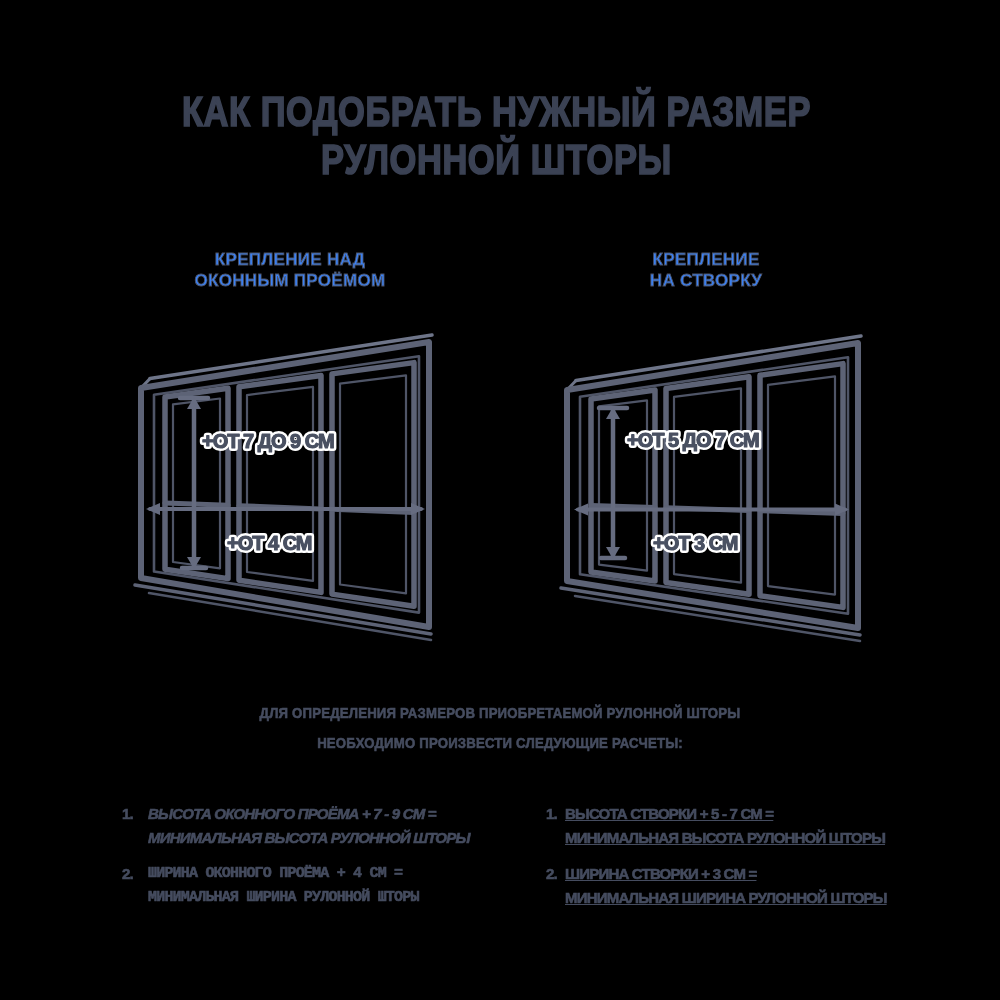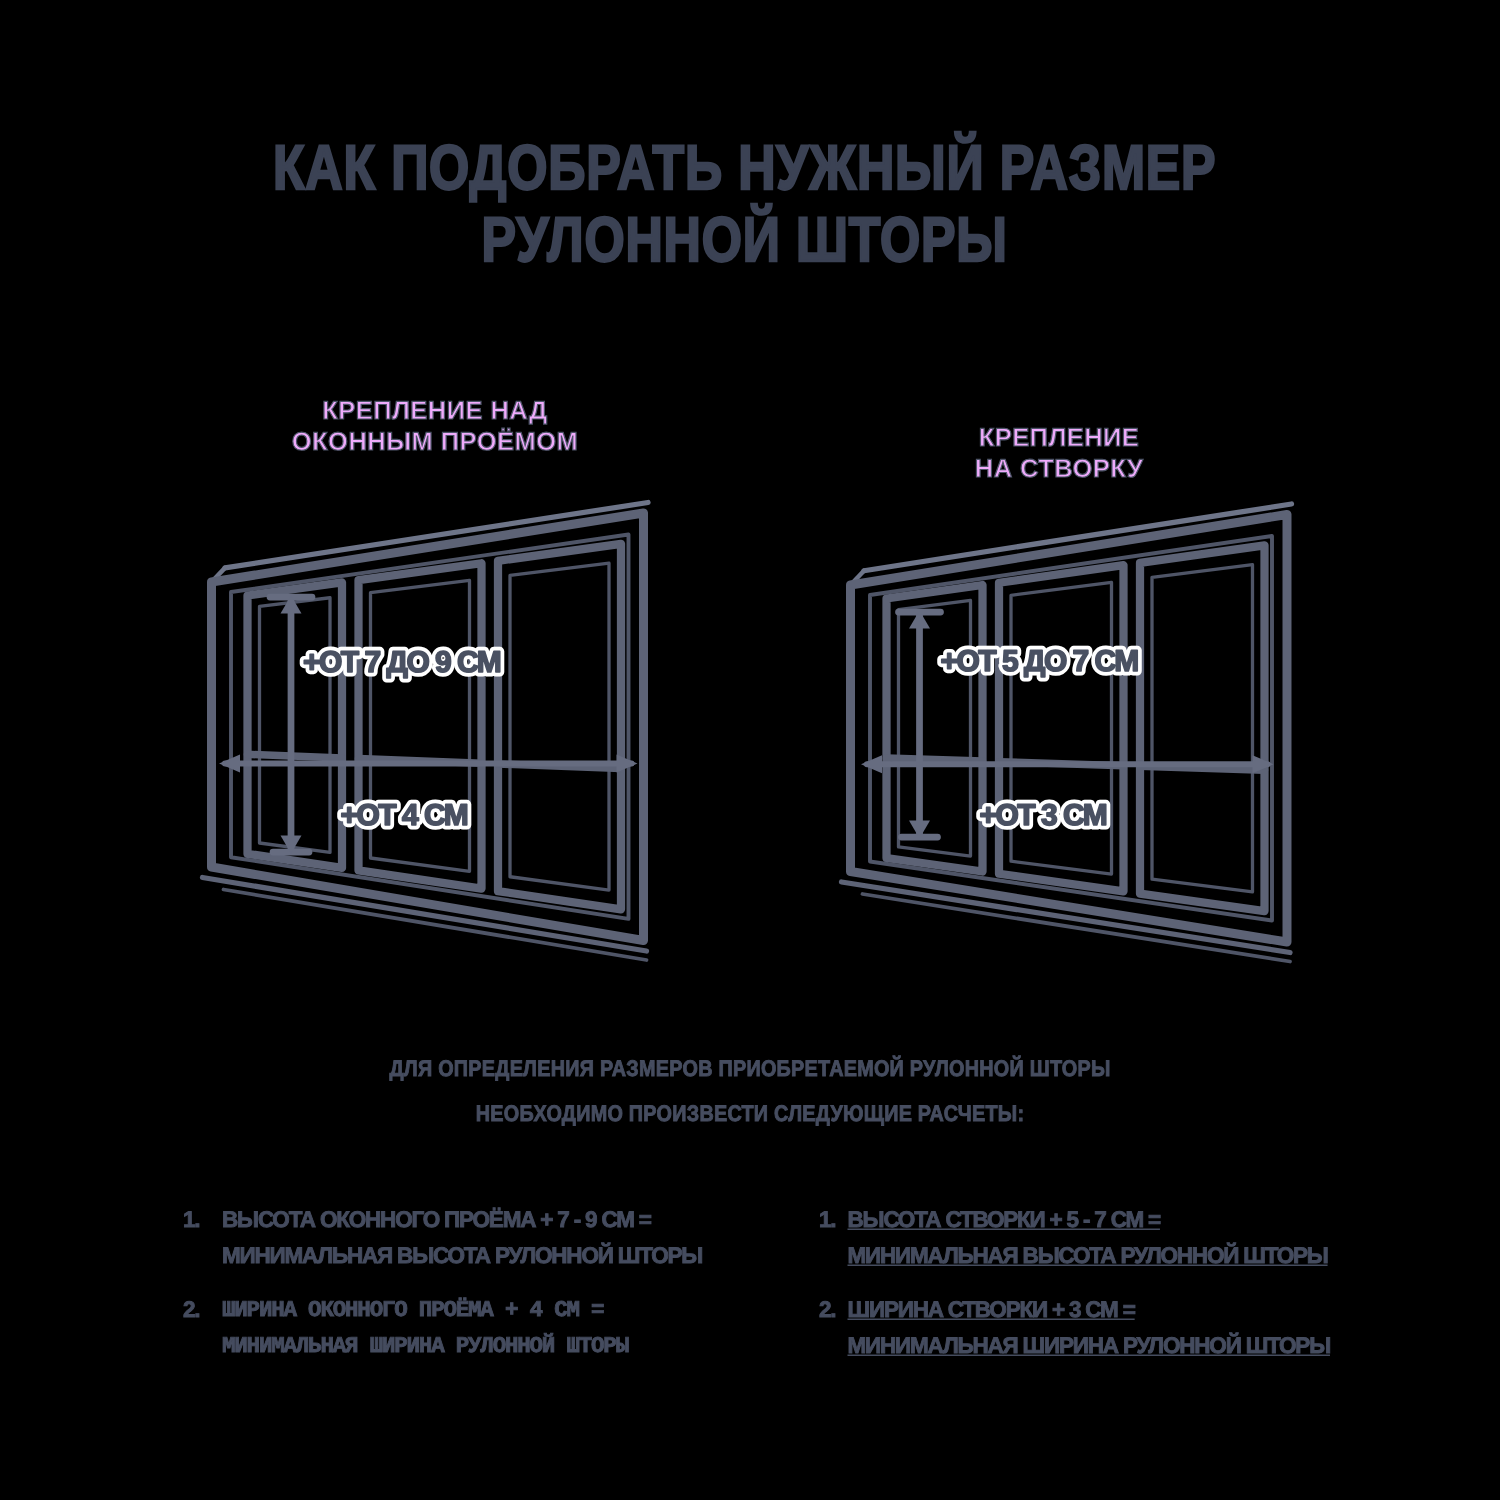--- a/index.html
+++ b/index.html
@@ -2,24 +2,24 @@
 <html><head><meta charset="utf-8">
 <style>
   html,body { margin:0; padding:0; }
   body { width:1000px; height:1000px; background:#000; position:relative; overflow:hidden;
          font-family:"Liberation Sans", sans-serif; }
   .abs { position:absolute; }
   .title { left:0; width:1000px; top:88px; text-align:center; color:#3b4254;
             font-size:42px; font-weight:bold; line-height:48px; letter-spacing:0.7px;
             -webkit-text-stroke:1.7px #3b4254;
             transform:translateX(-3px) scaleX(0.82); transform-origin:497px 0; }
-  .sub { text-align:center; color:#f0abfc; font-size:17px; font-weight:bold;
-          line-height:21px; letter-spacing:0.3px; top:263px; -webkit-text-stroke:0.8px #4d5468; }
+  .sub { text-align:center; color:#3b82f6; font-size:17px; font-weight:bold;
+          line-height:21px; letter-spacing:0.3px; top:249px; -webkit-text-stroke:0.8px #4d5468; }
   .sub1 { left:140px; width:300px; }
-  .sub2 { left:556px; width:300px;margin-top:18px; }
+  .sub2 { left:556px; width:300px; }
   .para { left:0; width:1000px; top:698px; text-align:center; color:#464d60;
            font-size:15px; font-weight:bold; line-height:30px; letter-spacing:0.2px;
            -webkit-text-stroke:0.6px #464d60;
            transform:scaleX(0.88); transform-origin:500px 0; }
   .list { color:#454c5f; font-size:15px; font-weight:bold; line-height:24px; letter-spacing:-0.8px;
           -webkit-text-stroke:0.6px #454c5f; }
   .num { position:absolute; left:0; top:0; }
   .itext { display:block; }
   svg text { font-family:"Liberation Sans", sans-serif; font-weight:bold; }
 </style></head>
@@ -89,21 +89,21 @@
   <text x="202" y="448">+ОТ 7 ДО 9 СМ</text>
   <text x="227" y="550">+ОТ 4 СМ</text>
   <text x="627" y="447">+ОТ 5 ДО 7 СМ</text>
   <text x="653" y="550">+ОТ 3 СМ</text>
  </g>
 </g>
 </svg>
 <div class="abs para">ДЛЯ ОПРЕДЕЛЕНИЯ РАЗМЕРОВ ПРИОБРЕТАЕМОЙ РУЛОННОЙ ШТОРЫ<br>НЕОБХОДИМО ПРОИЗВЕСТИ СЛЕДУЮЩИЕ РАСЧЕТЫ:</div>
 <div class="abs list" style="left:122px; top:802px; width:360px;">
   <span class="num">1.</span>
-    <span class="itext" style="padding-left:26px;">ВЫСОТА ОКОННОГО ПРОЁМА + 7 - 9 СМ =<br>МИНИМАЛЬНАЯ ВЫСОТА РУЛОННОЙ ШТОРЫ</span>
+    <span class="itext" style="padding-left:26px;font-style:italic;">ВЫСОТА ОКОННОГО ПРОЁМА + 7 - 9 СМ =<br>МИНИМАЛЬНАЯ ВЫСОТА РУЛОННОЙ ШТОРЫ</span>
 </div>
 <div class="abs list" style="left:122px; top:862px; width:360px;">
   <span class="num">2.</span>
     <span class="itext" style="padding-left:26px;font-family:Liberation Mono, monospace;">ШИРИНА ОКОННОГО ПРОЁМА + 4 СМ =<br>МИНИМАЛЬНАЯ ШИРИНА РУЛОННОЙ ШТОРЫ</span>
 </div>
 <div class="abs list" style="left:546px; top:802px; width:360px;">
   <span class="num">1.</span>
     <span class="itext" style="padding-left:19px;text-decoration:underline;">ВЫСОТА СТВОРКИ + 5 - 7 СМ =<br>МИНИМАЛЬНАЯ ВЫСОТА РУЛОННОЙ ШТОРЫ</span>
 </div>
 <div class="abs list" style="left:546px; top:862px; width:360px;">

